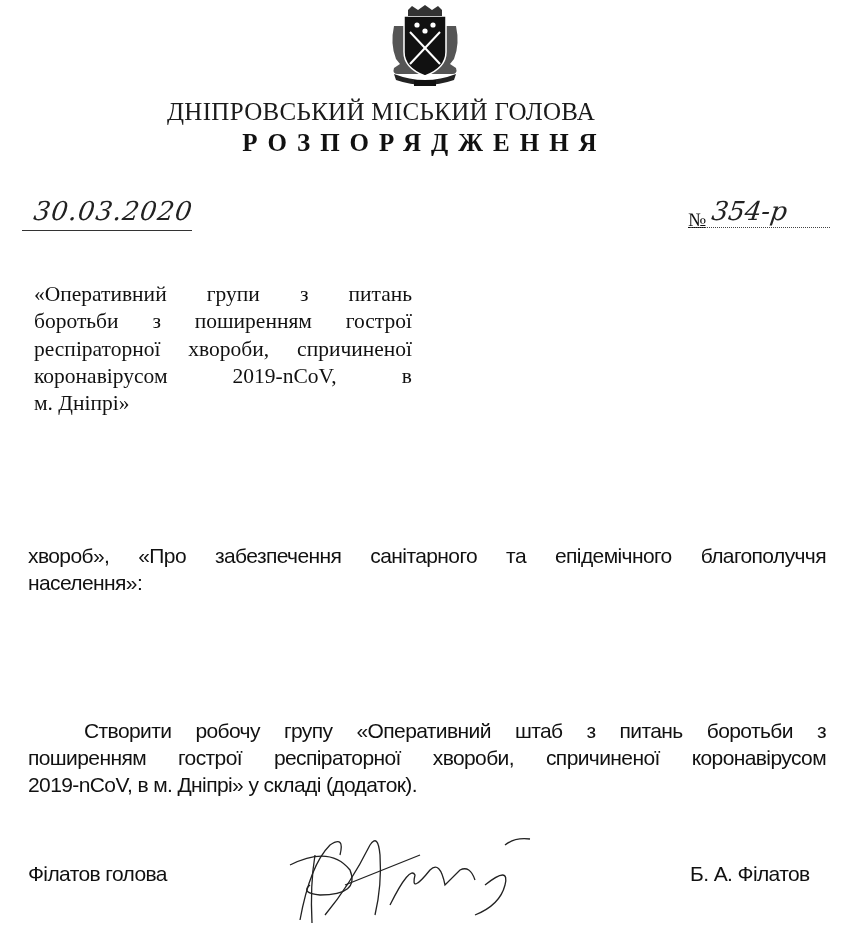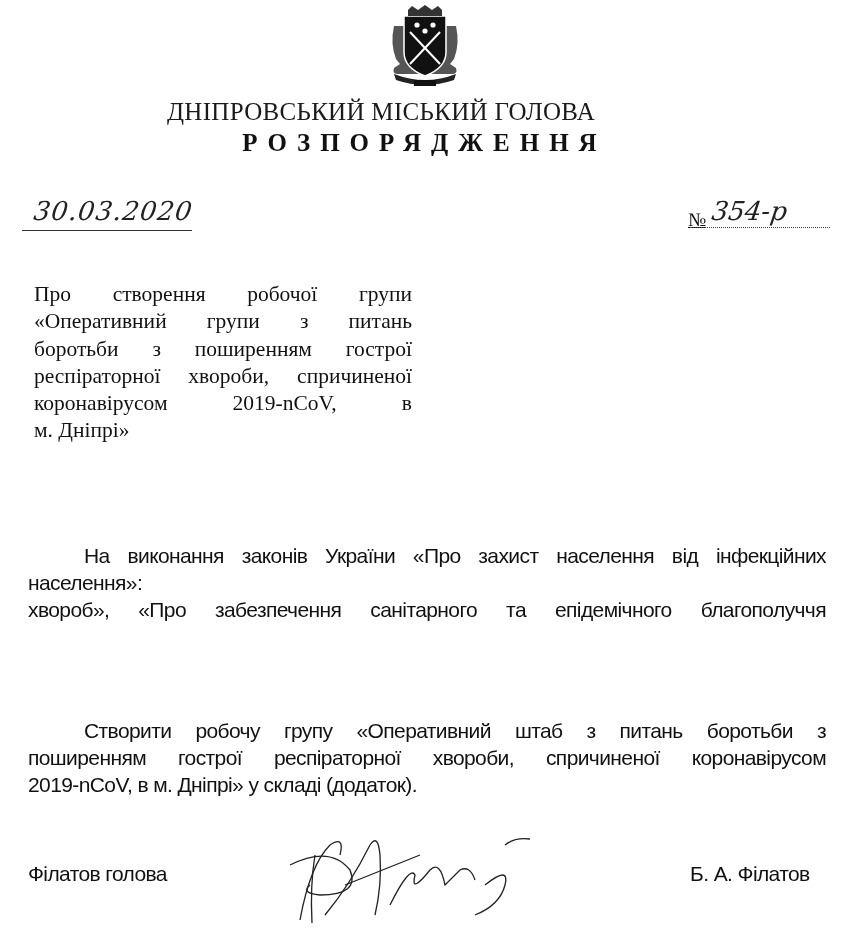--- a/index.html
+++ b/index.html
@@ -81,32 +81,30 @@
 <div class="abs date-wrap">
   <span class="date-text">30.03.2020</span>
   <div class="date-line"></div>
 </div>
 
 <div class="abs num-label">№</div>
 <div class="abs num-line"></div>
 <div class="abs num-text">354-р</div>
 
 <div class="abs subject">
-  <span class="ln">Про створення робочої групи</span>
   <span class="ln">«Оперативний групи з питань</span>
   <span class="ln">боротьби з поширенням гострої</span>
   <span class="ln">респіраторної хвороби, спричиненої</span>
   <span class="ln">коронавірусом 2019-nCoV, в</span>
   <span class="ln last">м. Дніпрі»</span>
 </div>
 
 <div class="abs para p1">
-  <span class="ln first">На виконання законів України «Про захист населення від інфекційних</span>
+  <span class="ln">хвороб», «Про забезпечення санітарного та епідемічного благополуччя</span>
   <span class="ln last">населення»:</span>
-  <span class="ln">хвороб», «Про забезпечення санітарного та епідемічного благополуччя</span>
 </div>
 
 <div class="abs para p2">
   <span class="ln first">Створити робочу групу «Оперативний штаб з питань боротьби з</span>
   <span class="ln">поширенням гострої респіраторної хвороби, спричиненої коронавірусом</span>
   <span class="ln last">2019-nCoV, в м. Дніпрі» у складі (додаток).</span>
 </div>
 
 <div class="abs sig-label">Філатов голова</div>
 <div class="abs signature">

